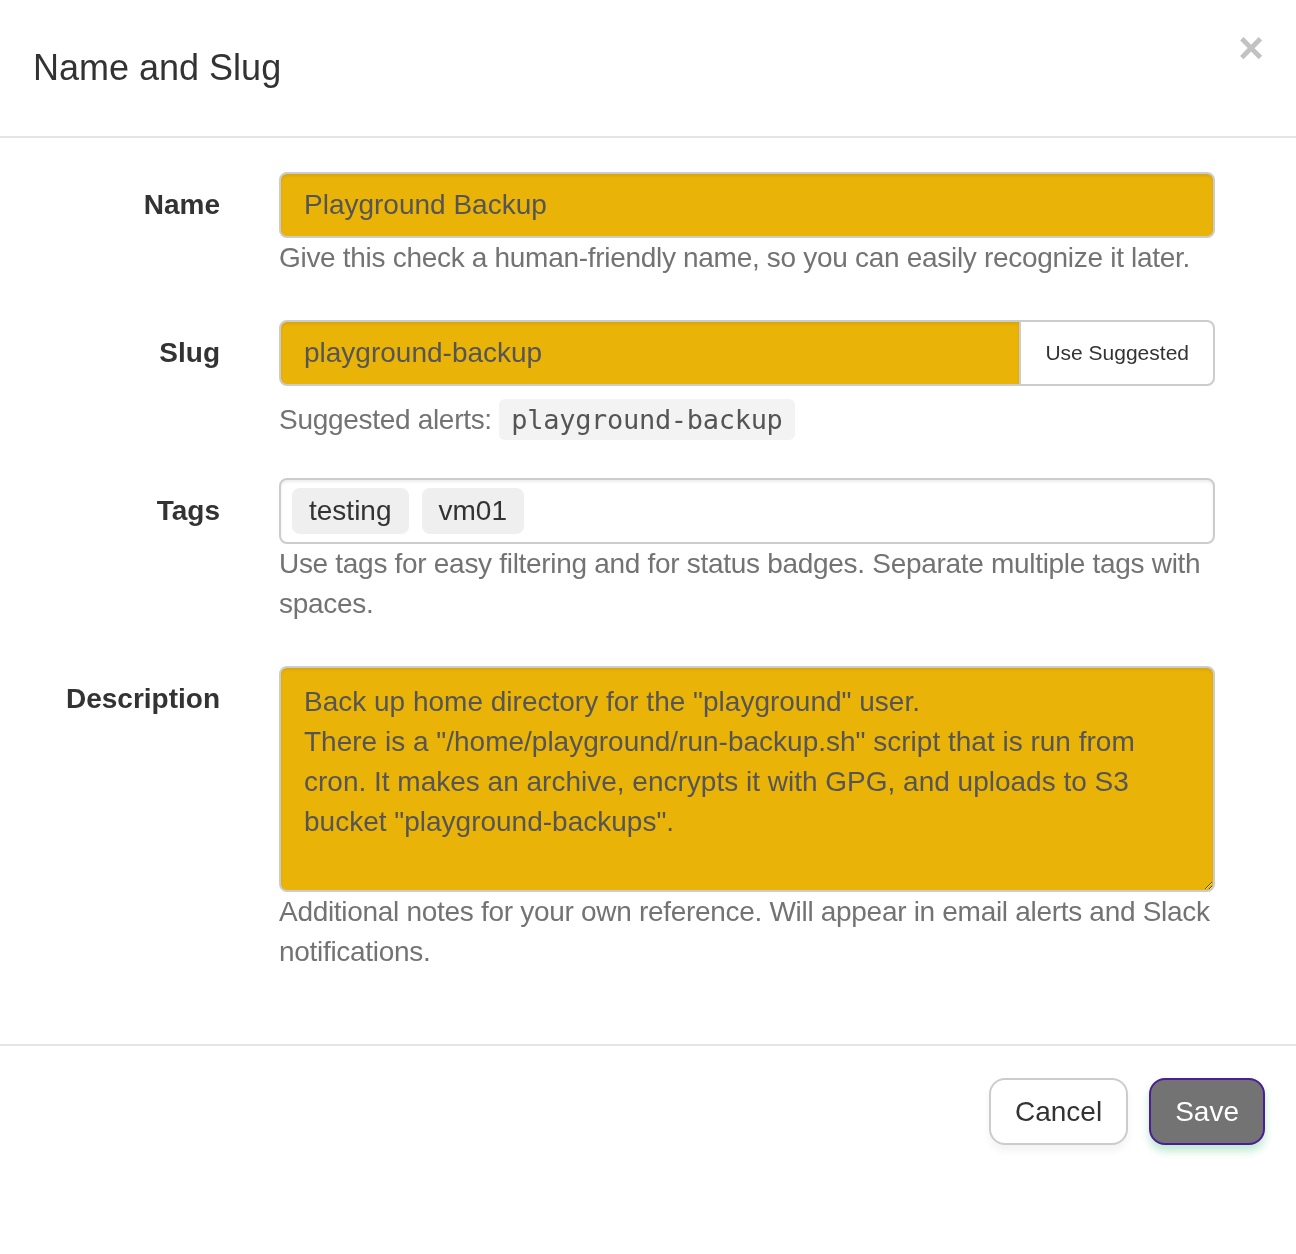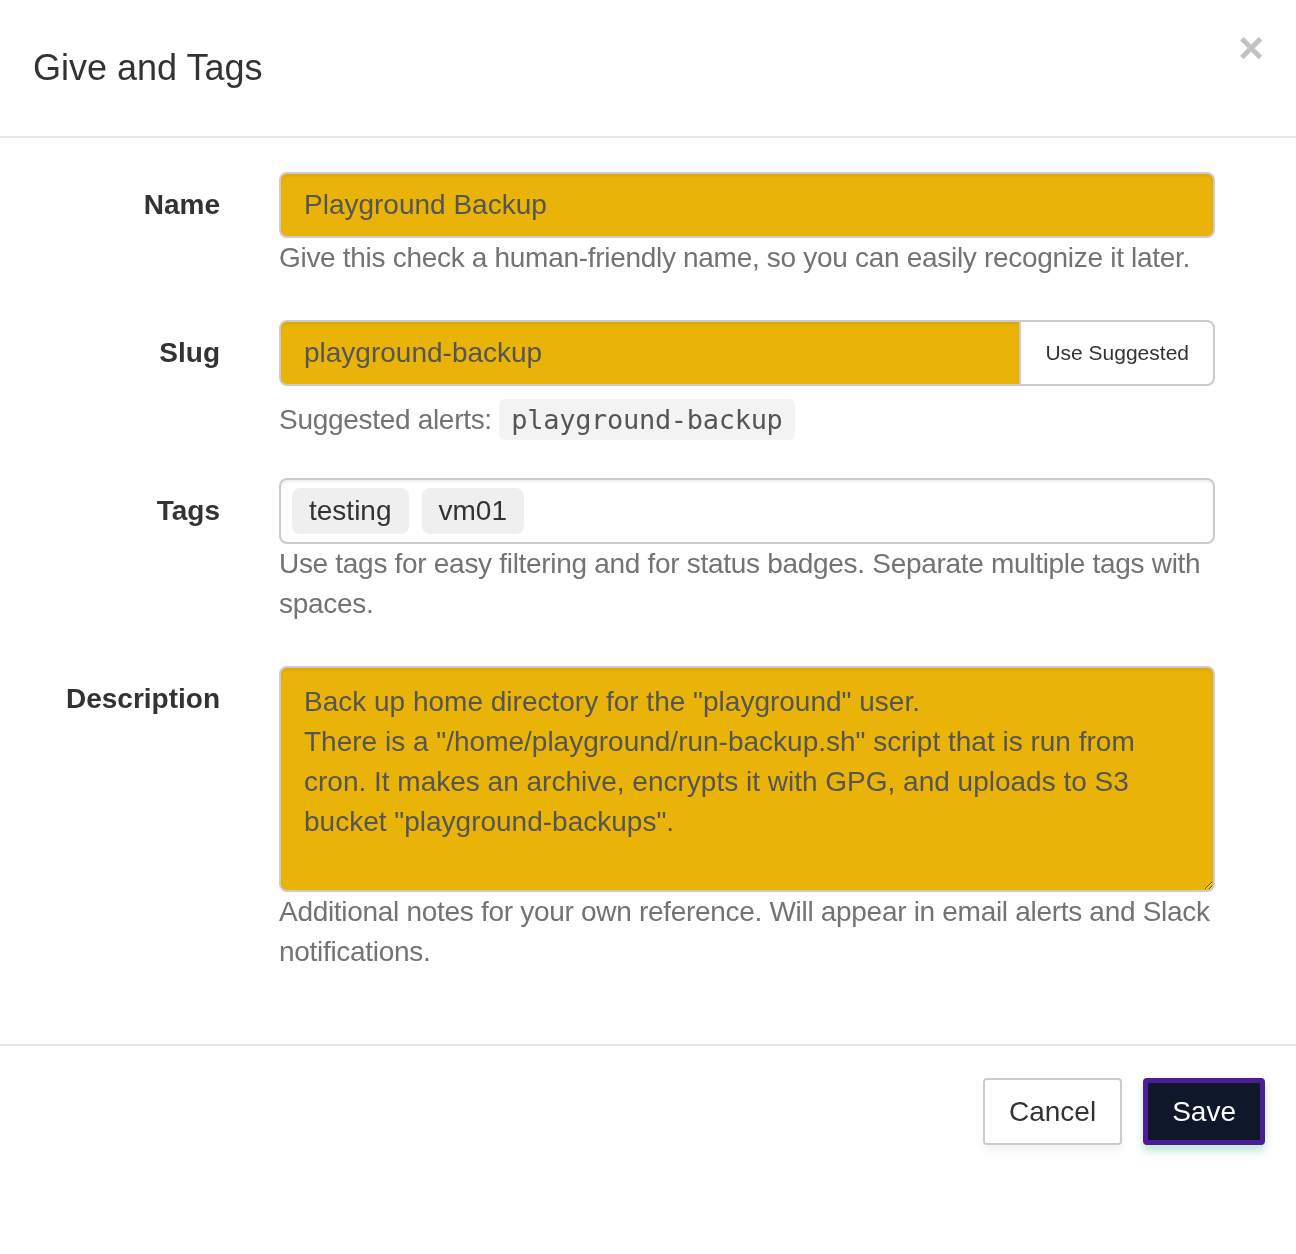--- a/index.html
+++ b/index.html
@@ -157,44 +157,44 @@
     display: flex;
     justify-content: flex-end;
     align-items: center;
     gap: 21px;
   }
   .btn {
     height: 67px;
     padding: 4px 24px;
     font-size: 28px;
     font-family: "Liberation Sans", sans-serif;
-    border-radius: 4px;
+    border-radius: 16px;
     cursor: pointer;
     line-height: 1;
   }
   .btn-cancel {
     background: #ffffff;
     border: 2px solid #cccccc;
     color: #333333;
     box-shadow: 0 6px 8px rgba(0,0,0,0.05);
   }
   .btn-save {
-    background: #0f172a;
-    border: 5px solid #4c1d95;
+    background: #737373;
+    border: 2px solid #4c1d95;
     color: #ffffff;
     box-shadow: 0 6px 8px rgba(35,181,99,0.30);
   }
 </style>
 </head>
 <body>
 
 <div class="modal">
 
   <div class="modal-header">
-    <div class="modal-title">Give and Tags</div>
+    <div class="modal-title">Name and Slug</div>
     <button class="close-btn">×</button>
   </div>
 
   <div class="modal-body">
 
     <div class="form-group">
       <label class="label-col">Name</label>
       <div class="control-col">
         <input type="text" class="form-control" value="Playground Backup" style="">
         <div class="help-block">Give this check a human-friendly name, so you can easily recognize it later.</div>

